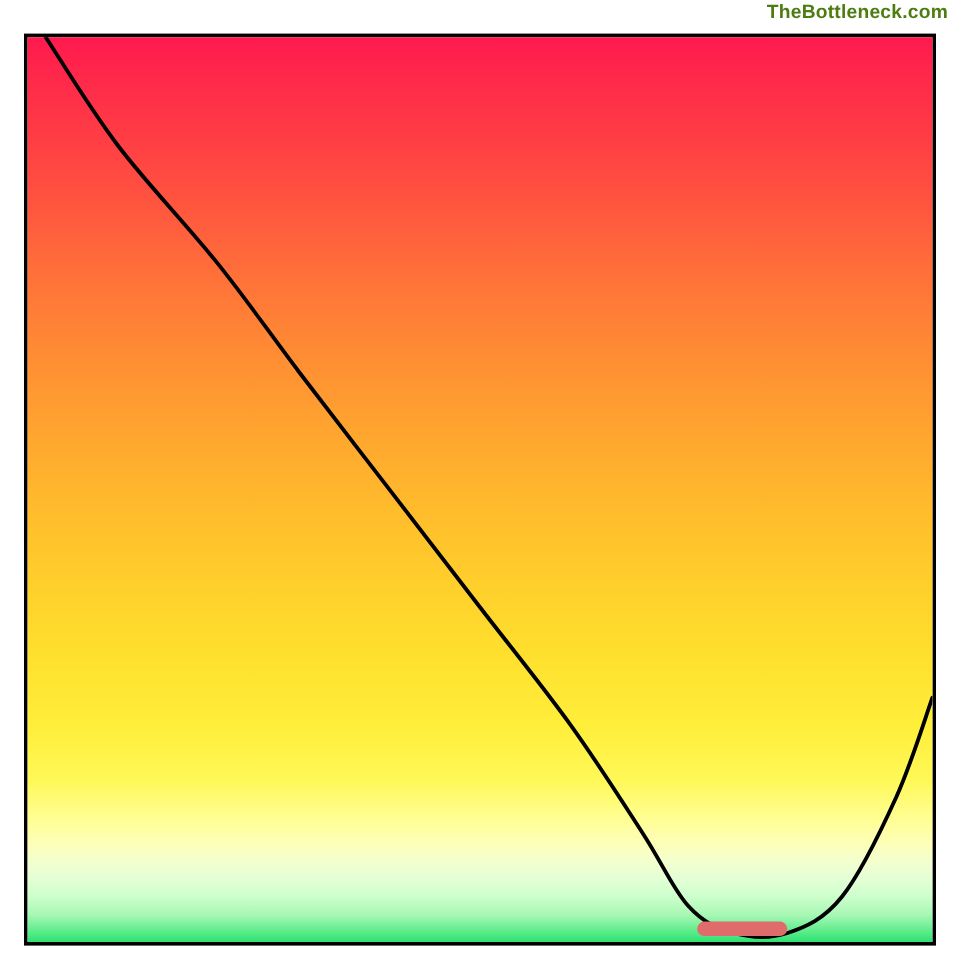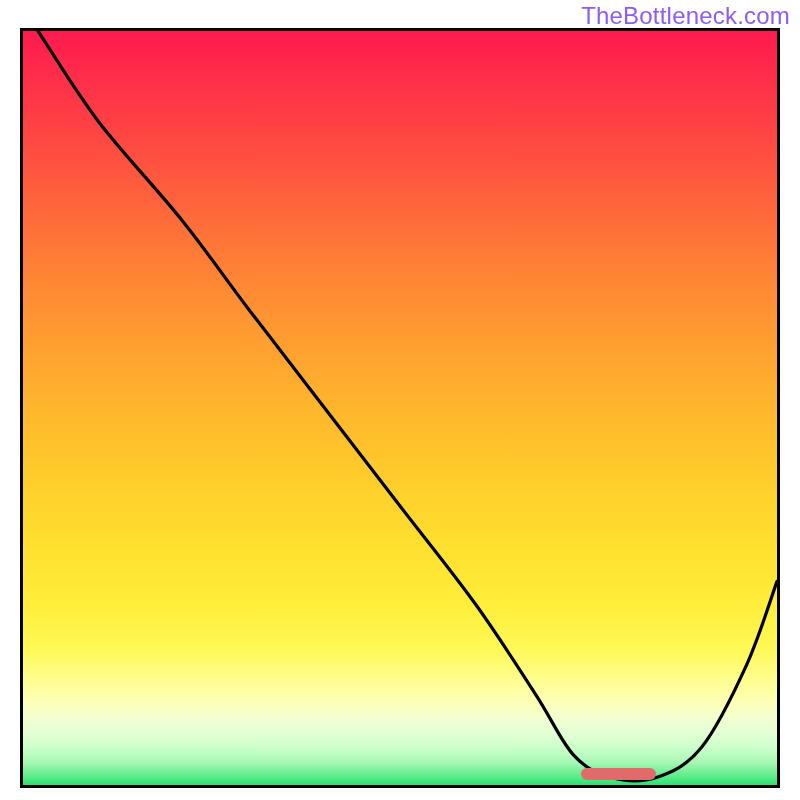--- a/index.html
+++ b/index.html
@@ -8,23 +8,23 @@
     width: 800px;
     height: 800px;
     overflow: hidden;
     background: #ffffff;
     font-family: Arial, Helvetica, sans-serif;
   }
   .watermark {
     position: absolute;
     top: 2px;
     right: 10px;
-    font-size: 24px;
-    font-weight: 400;
-    color: #8b5cf6;
+    font-size: 16px;
+    font-weight: 700;
+    color: #4d7c0f;
     letter-spacing: 0.2px;
     z-index: 10;
   }
   .frame {
     position: absolute;
     left: 20px;
     top: 28px;
     width: 760px;
     height: 760px;
     border: 3px solid #000000;

